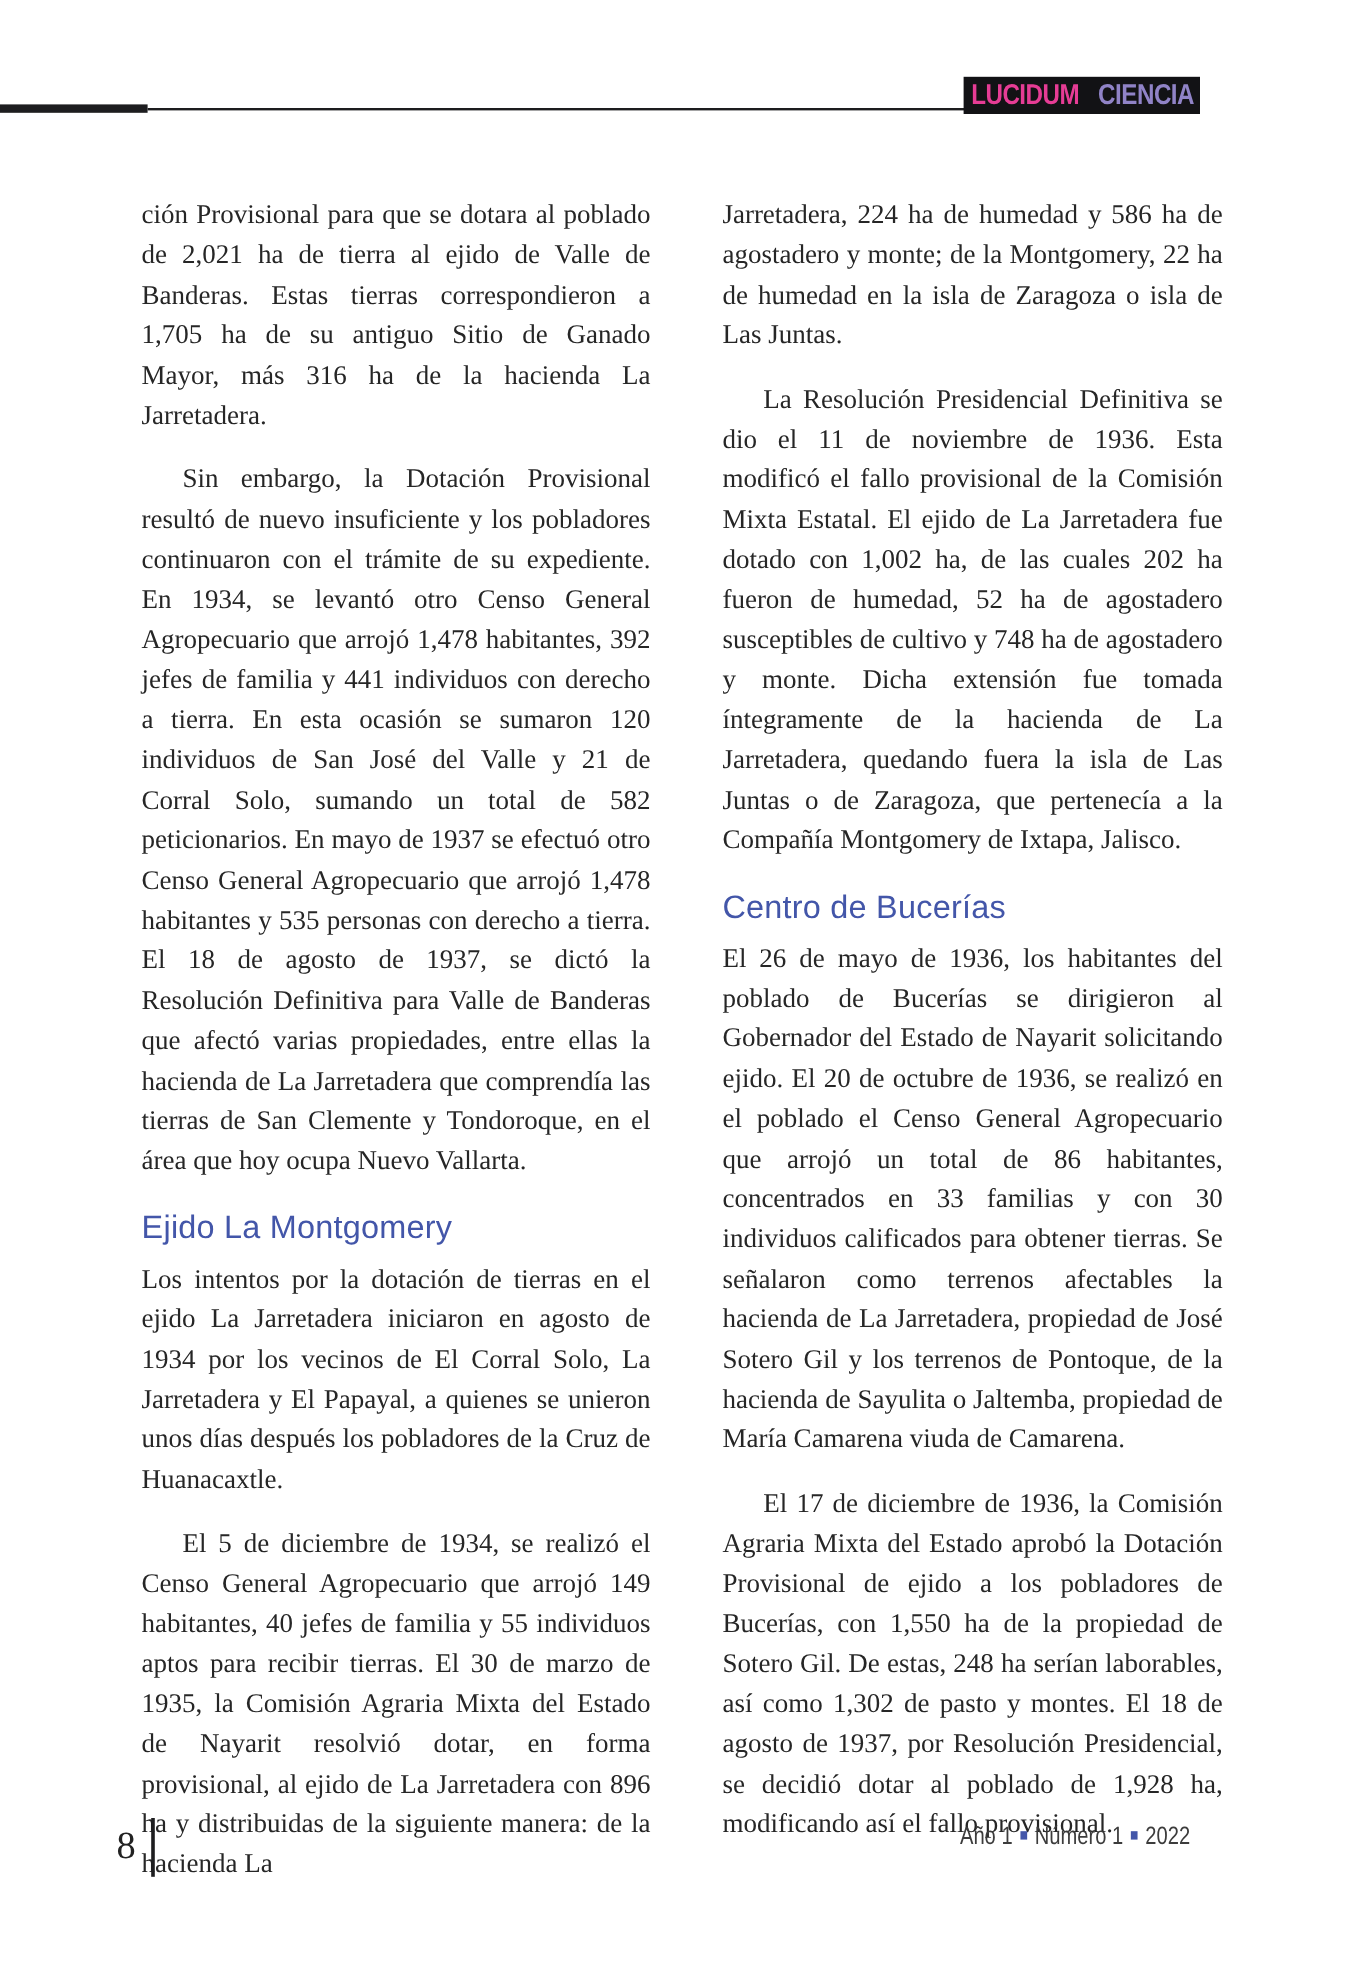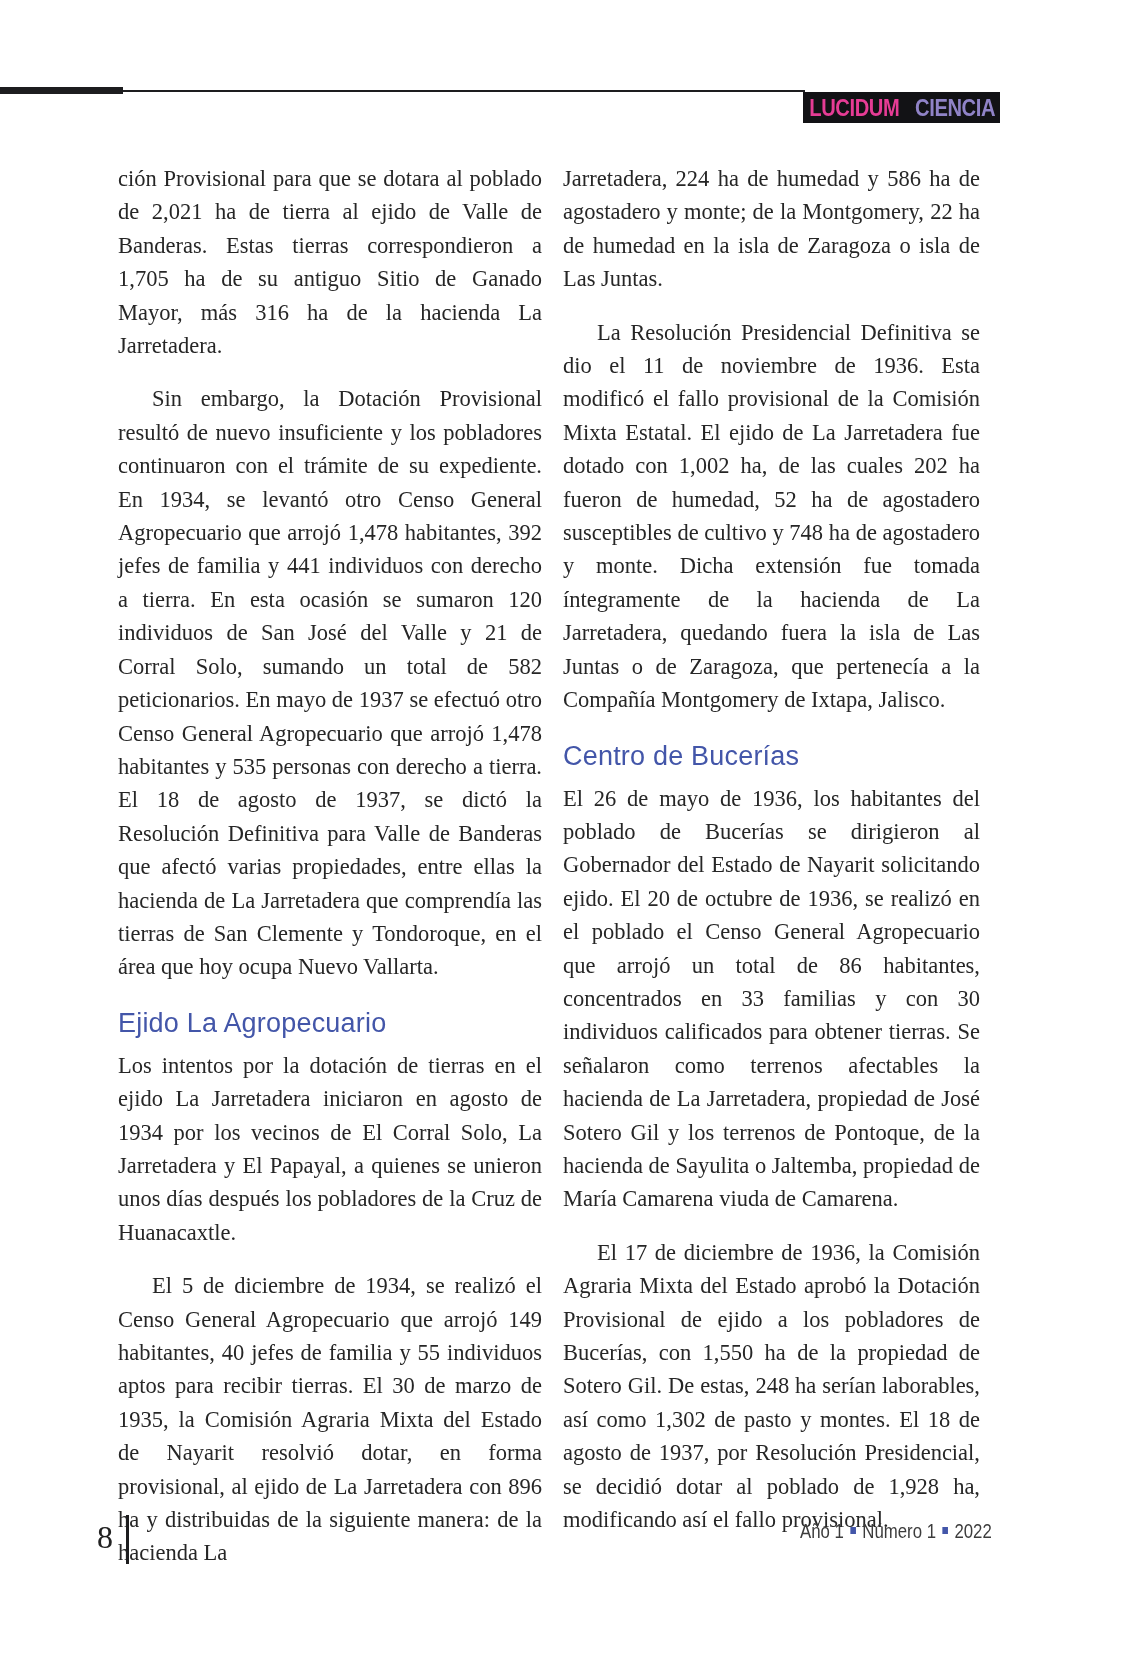--- a/index.html
+++ b/index.html
@@ -7,32 +7,32 @@
     width:1123px;height:1654px;background:#ffffff;position:relative;
     font-family:"Liberation Serif", serif;
     -webkit-font-smoothing:antialiased;
     overflow:hidden;
   }
   
   .rule-thick{position:absolute;left:0;top:87px;width:123px;height:7px;background:#1d1d1f;}
   .rule-thin{position:absolute;left:123px;top:90px;width:682px;height:2px;background:#1d1d1f;}
   .brand-box{
     position:absolute;left:803px;top:64px;width:197px;height:31px;background:#121215;
-    display:flex;align-items:center;justify-content:center;white-space:nowrap;margin-top:28px;
+    display:flex;align-items:center;justify-content:center;white-space:nowrap;
   }
   .brand-box .b{
     font-family:"Liberation Sans", sans-serif;font-weight:bold;font-size:24px;
     letter-spacing:-0.5px;display:inline-block;transform:scaleX(0.84);
   }
   .brand-part1{color:#e63c95;transform-origin:60% 50%;}
   .brand-part2{color:#9083c7;transform-origin:40% 50%;margin-left:2px;}
   
   .content{
     position:absolute;left:118px;top:162px;width:879px;
-    display:flex;gap:21px;
+    display:flex;gap:60px;
   }
   .col{width:424px;flex:none;}
   .col.right{width:417px;}
   .col p{
     margin:0;font-size:22.5px;line-height:33.4px;color:#262626;
     text-align:justify;
   }
   .col p.indent{text-indent:34px;margin-top:20px;}
   .col h2{
     font-family:"Liberation Sans", sans-serif;font-weight:normal;
@@ -63,21 +63,21 @@
 <div class="rule-thin"></div>
 <div class="brand-box">
   <span class="b brand-part1">LUCIDUM</span>
   <span class="b brand-part2">CIENCIA</span>
 </div>
 
 <div class="content">
   <div class="col left">
     <p>ción Provisional para que se dotara al poblado de 2,021 ha de tierra al ejido de Valle de Banderas. Estas tierras correspondieron a 1,705 ha de su antiguo Sitio de Ganado Mayor, más 316 ha de la hacienda La Jarretadera.</p>
     <p class="indent">Sin embargo, la Dotación Provisional resultó de nuevo insuficiente y los pobladores continuaron con el trámite de su expediente. En 1934, se levantó otro Censo General Agropecuario que arrojó 1,478 habitantes, 392 jefes de familia y 441 individuos con derecho a tierra. En esta ocasión se sumaron 120 individuos de San José del Valle y 21 de Corral Solo, sumando un total de 582 peticionarios. En mayo de 1937 se efectuó otro Censo General Agropecuario que arrojó 1,478 habitantes y 535 personas con derecho a tierra. El 18 de agosto de 1937, se dictó la Resolución Definitiva para Valle de Banderas que afectó varias propiedades, entre ellas la hacienda de La Jarretadera que comprendía las tierras de San Clemente y Tondoroque, en el área que hoy ocupa Nuevo Vallarta.</p>
-    <h2>Ejido La Agropecuario</h2>
+    <h2>Ejido La Montgomery</h2>
     <p>Los intentos por la dotación de tierras en el ejido La Jarretadera iniciaron en agosto de 1934 por los vecinos de El Corral Solo, La Jarretadera y El Papayal, a quienes se unieron unos días después los pobladores de la Cruz de Huanacaxtle.</p>
     <p class="indent">El 5 de diciembre de 1934, se realizó el Censo General Agropecuario que arrojó 149 habitantes, 40 jefes de familia y 55 individuos aptos para recibir tierras. El 30 de marzo de 1935, la Comisión Agraria Mixta del Estado de Nayarit resolvió dotar, en forma provisional, al ejido de La Jarretadera con 896 ha y distribuidas de la siguiente manera: de la hacienda La</p>
   </div>
   <div class="col right">
     <p>Jarretadera, 224 ha de humedad y 586 ha de agostadero y monte; de la Montgomery, 22 ha de humedad en la isla de Zaragoza o isla de Las Juntas.</p>
     <p class="indent">La Resolución Presidencial Definitiva se dio el 11 de noviembre de 1936. Esta modificó el fallo provisional de la Comisión Mixta Estatal. El ejido de La Jarretadera fue dotado con 1,002 ha, de las cuales 202 ha fueron de humedad, 52 ha de agostadero susceptibles de cultivo y 748 ha de agostadero y monte. Dicha extensión fue tomada íntegramente de la hacienda de La Jarretadera, quedando fuera la isla de Las Juntas o de Zaragoza, que pertenecía a la Compañía Montgomery de Ixtapa, Jalisco.</p>
     <h2>Centro de Bucerías</h2>
     <p>El 26 de mayo de 1936, los habitantes del poblado de Bucerías se dirigieron al Gobernador del Estado de Nayarit solicitando ejido. El 20 de octubre de 1936, se realizó en el poblado el Censo General Agropecuario que arrojó un total de 86 habitantes, concentrados en 33 familias y con 30 individuos calificados para obtener tierras. Se señalaron como terrenos afectables la hacienda de La Jarretadera, propiedad de José Sotero Gil y los terrenos de Pontoque, de la hacienda de Sayulita o Jaltemba, propiedad de María Camarena viuda de Camarena.</p>
     <p class="indent">El 17 de diciembre de 1936, la Comisión Agraria Mixta del Estado aprobó la Dotación Provisional de ejido a los pobladores de Bucerías, con 1,550 ha de la propiedad de Sotero Gil. De estas, 248 ha serían laborables, así como 1,302 de pasto y montes. El 18 de agosto de 1937, por Resolución Presidencial, se decidió dotar al poblado de 1,928 ha, modificando así el fallo provisional.</p>
   </div>

